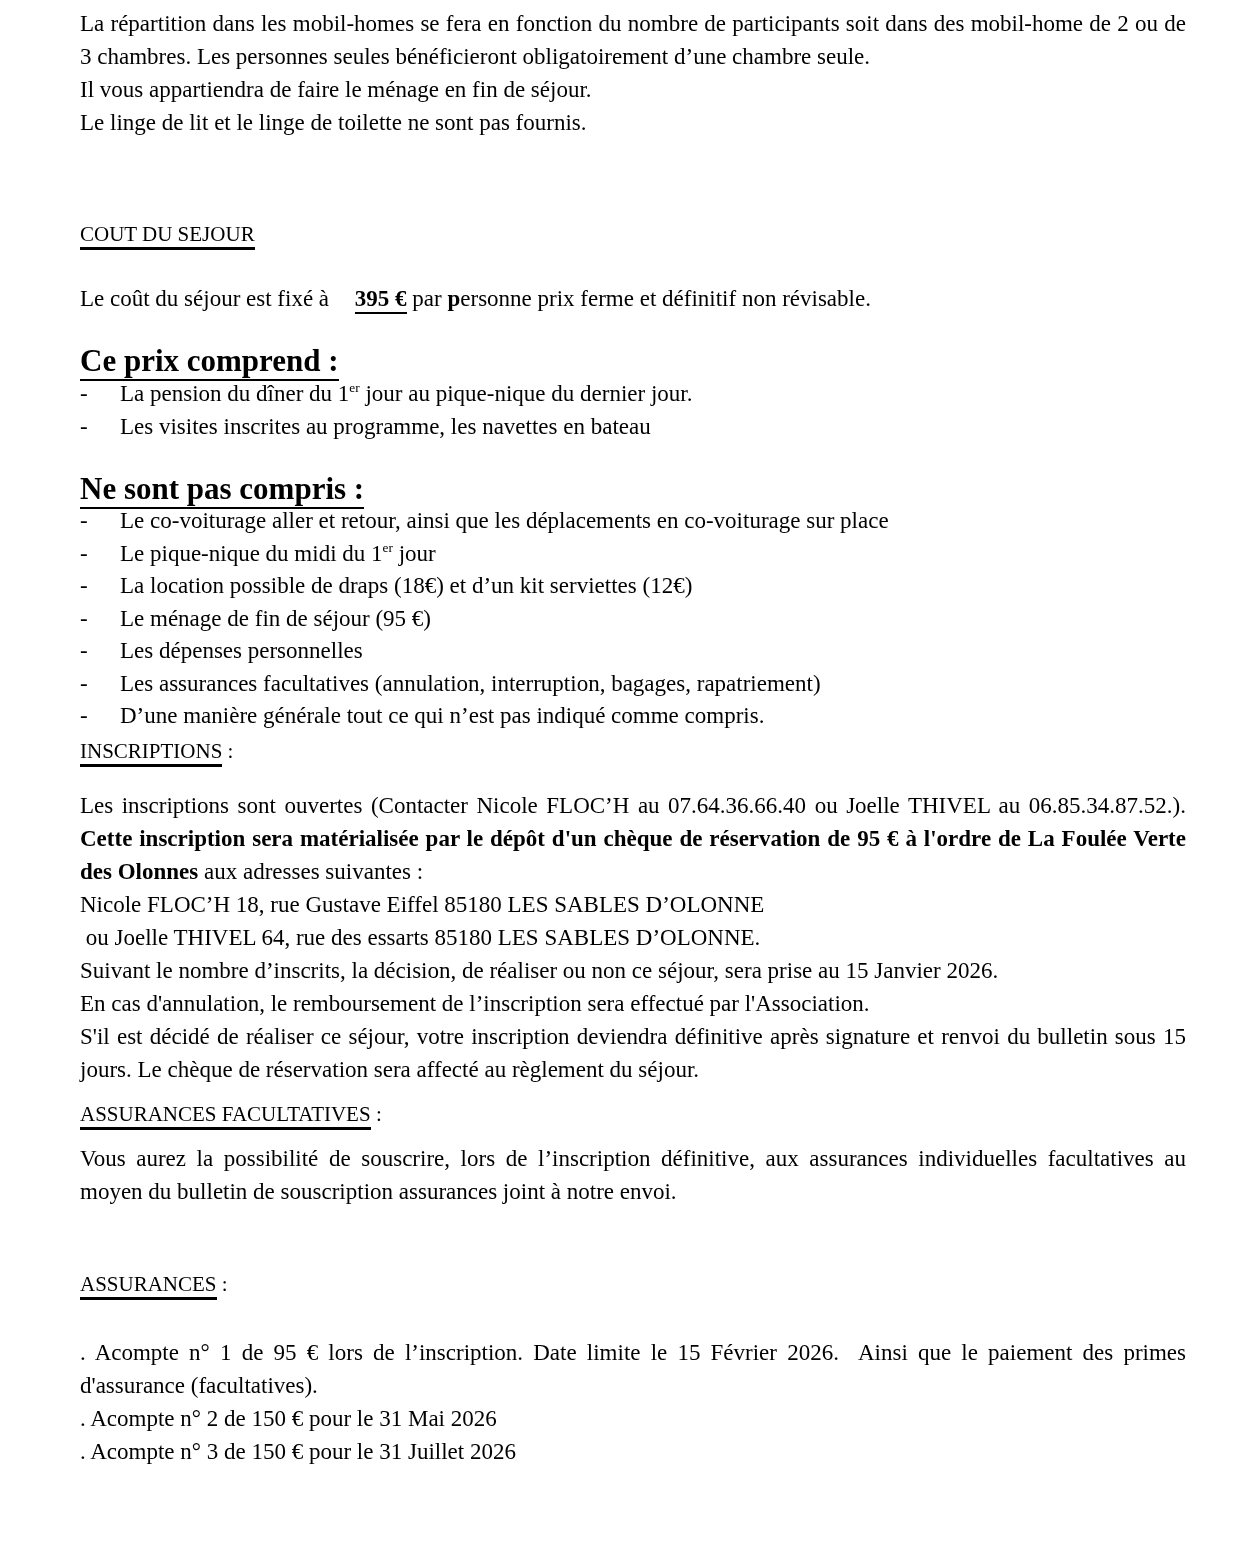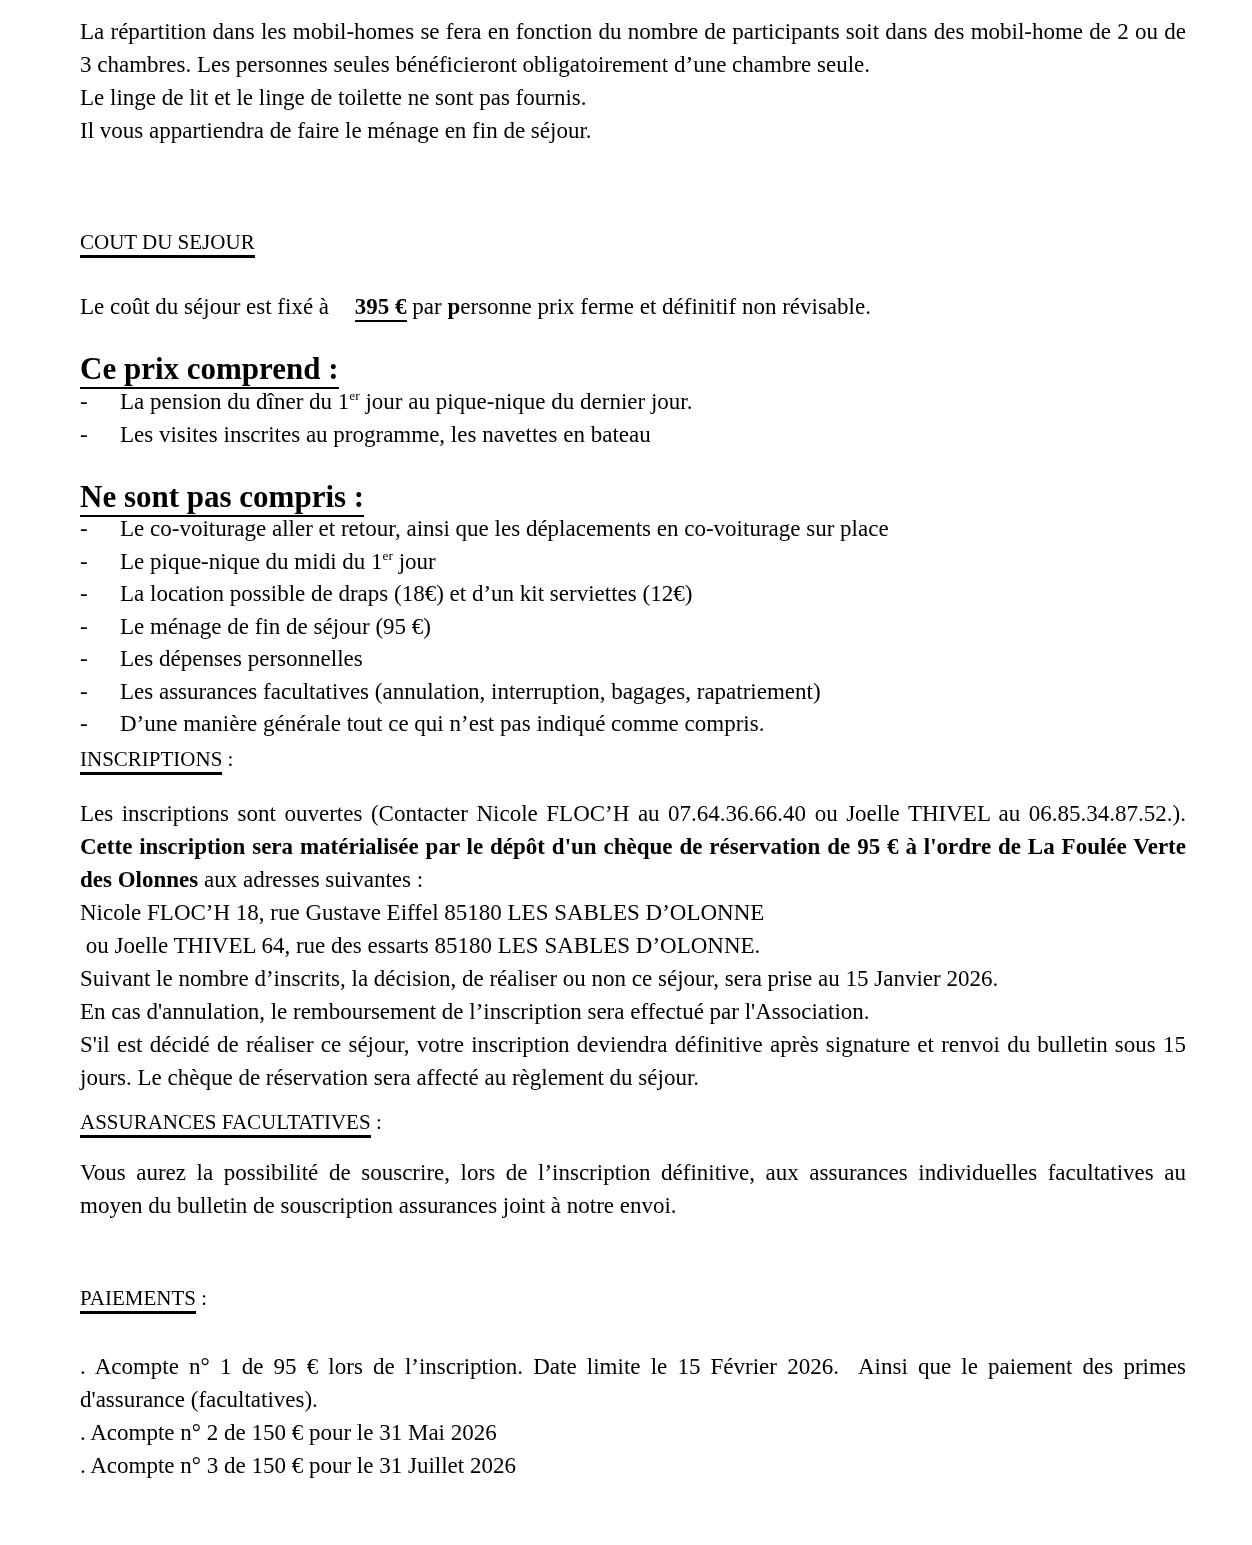--- a/index.html
+++ b/index.html
@@ -6,21 +6,21 @@
   html, body { background: #ffffff; }
   body {
     width: 1252px;
     height: 1545px;
     overflow: hidden;
     color: #000000;
     font-family: "Liberation Serif", "DejaVu Serif", serif;
     font-size: 23px;
     line-height: 33px;
   }
-  .page { padding: 15px 66px 0 80px; }
+  .page { padding: 7px 66px 0 80px; }
 
   .para { text-align: justify; }
 
   .h-big {
     font-size: 21px;
     font-weight: normal;
     line-height: 36px;
   }
   .h-big .u, .h-sub .u {
     border-bottom: 3px solid #000;
@@ -53,32 +53,32 @@
 
   #list-pascompris { line-height: 32.5px; }
 
   #h-cout        { margin-top: 77px; }
   #p-cout        { margin-top: 30px; }
   #h-comprend    { margin-top: 29px; }
   #h-pascompris  { margin-top: 29px; }
   #h-inscriptions{ }
   #p-inscriptions{ margin-top: 20px; }
   #h-assurances  { margin-top: 10px; }
-  #p-assurances  { margin-top: 16px; }
+  #p-assurances  { margin-top: 10px; }
   #h-paiements   { margin-top: 58px; }
   #p-acompte1    { margin-top: 34px; }
 </style>
 </head>
 <body>
 
 <div class="page">
 
   <div class="para">La répartition dans les mobil-homes se fera en fonction du nombre de participants soit dans des mobil-home de 2 ou de 3 chambres. Les personnes seules bénéficieront obligatoirement d’une chambre seule.</div>
+  <div>Il vous appartiendra de faire le ménage en fin de séjour.</div>
   <div>Le linge de lit et le linge de toilette ne sont pas fournis.</div>
-  <div>Il vous appartiendra de faire le ménage en fin de séjour.</div>
 
   <div class="h-big" id="h-cout"><span class="u">COUT DU SEJOUR</span></div>
 
   <div id="p-cout"><span>Le coût du séjour est fixé à </span><span class="price-u">395 €</span><span> par </span><span class="b">p</span><span>ersonne prix ferme et définitif non révisable.</span></div>
 
   <div class="h-sub" id="h-comprend"><span class="u">Ce prix comprend :</span></div>
   <div id="list-comprend">
     <div class="li">
       <span class="dash">-</span>
       <span class="li-text"><span>La pension du dîner du 1</span><sup>er</sup><span> jour au pique-nique du dernier jour.</span></span>
@@ -127,19 +127,19 @@
 
   <div>Nicole FLOC’H 18, rue Gustave Eiffel 85180 LES SABLES D’OLONNE</div>
   <div>&nbsp;ou Joelle THIVEL 64, rue des essarts 85180 LES SABLES D’OLONNE.</div>
   <div>Suivant le nombre d’inscrits, la décision, de réaliser ou non ce séjour, sera prise au 15 Janvier 2026.</div>
   <div>En cas d'annulation, le remboursement de l’inscription sera effectué par l'Association.</div>
   <div class="para">S'il est décidé de réaliser ce séjour, votre inscription deviendra définitive après signature et renvoi du bulletin sous 15 jours. Le chèque de réservation sera affecté au règlement du séjour.</div>
 
   <div class="h-big" id="h-assurances"><span class="u">ASSURANCES FACULTATIVES</span><span> :</span></div>
   <div class="para" id="p-assurances">Vous aurez la possibilité de souscrire, lors de l’inscription définitive, aux assurances individuelles facultatives au moyen du bulletin de souscription assurances joint à notre envoi.</div>
 
-  <div class="h-big" id="h-paiements"><span class="u">PAIEMENTS</span><span> :</span></div>
+  <div class="h-big" id="h-paiements"><span class="u">ASSURANCES</span><span> :</span></div>
 
   <div class="para" id="p-acompte1">. Acompte n° 1 de 95 € lors de l’inscription. Date limite le 15 Février 2026.&nbsp; Ainsi que le paiement des primes d'assurance (facultatives).</div>
   <div>. Acompte n° 2 de 150 € pour le 31 Mai 2026</div>
   <div>. Acompte n° 3 de 150 € pour le 31 Juillet 2026</div>
 
 </div>
 
 </body></html>

